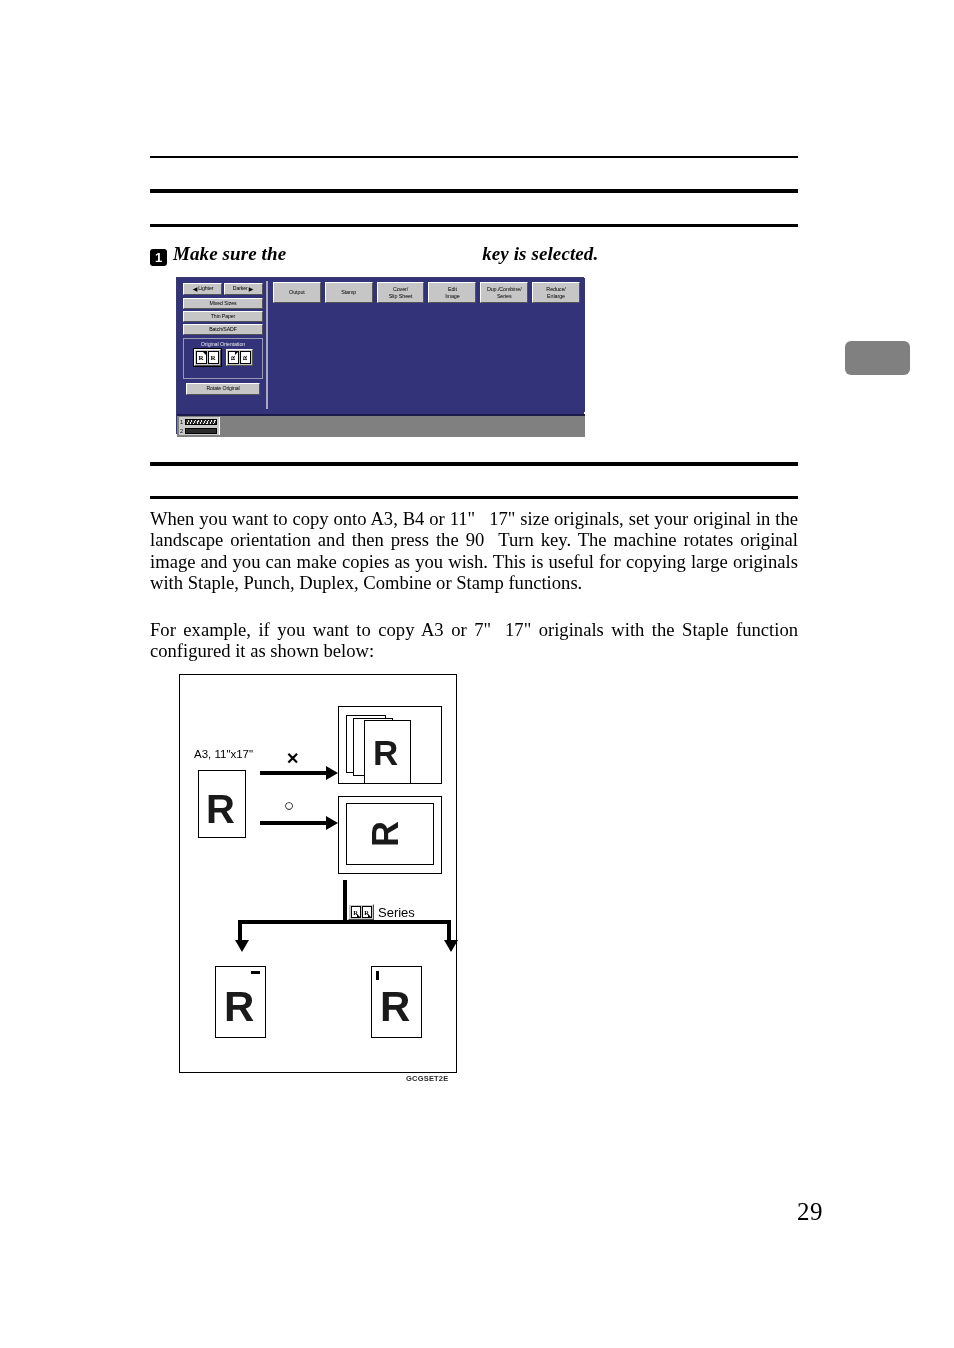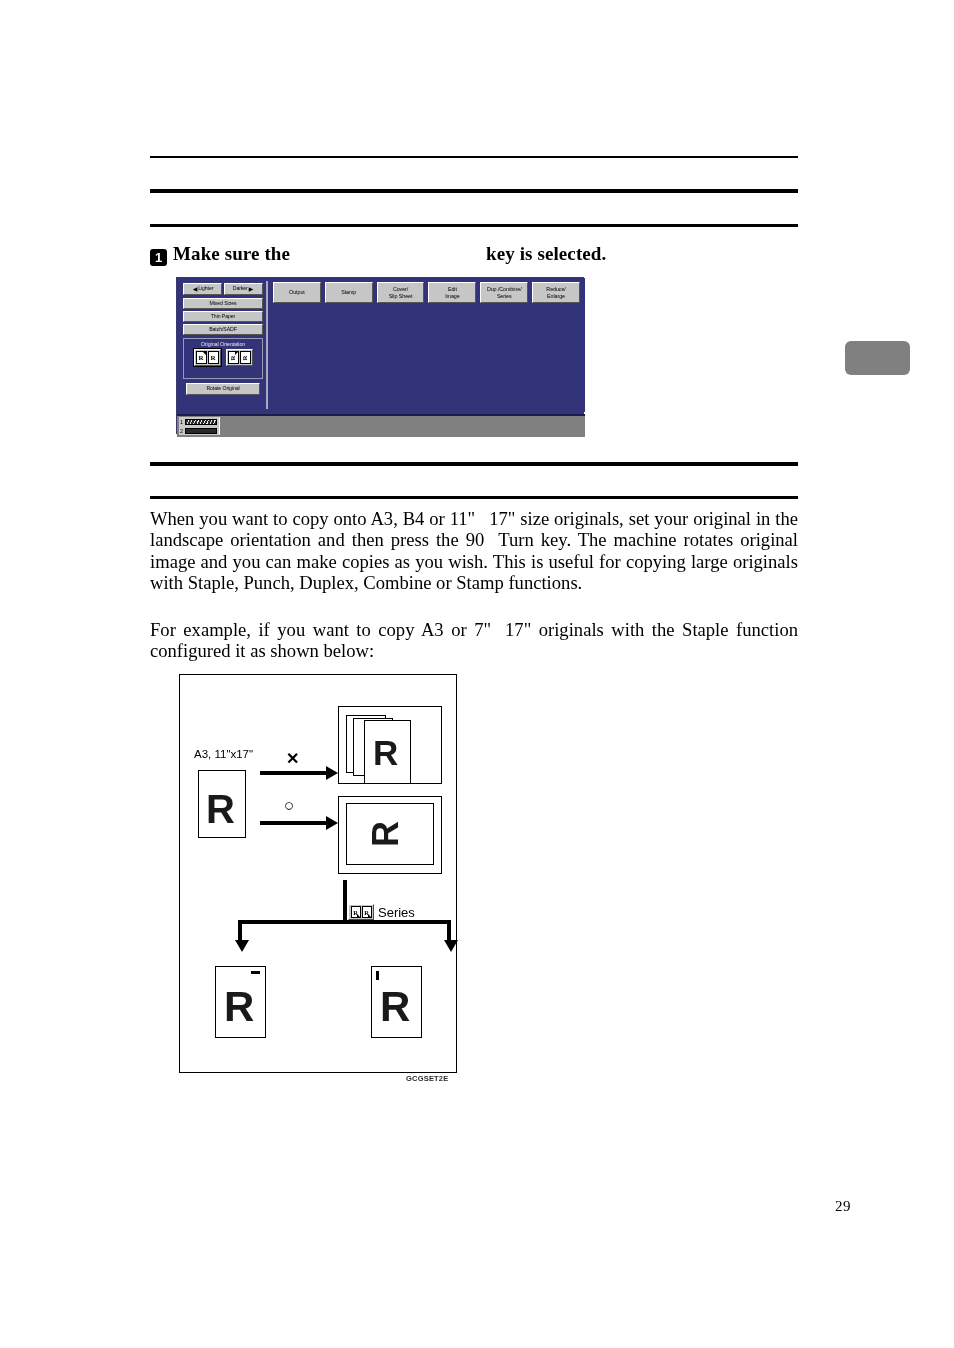--- a/index.html
+++ b/index.html
@@ -64,20 +64,21 @@
     line-height: 17px;
     text-align: center;
     border-radius: 3px;
     vertical-align: -2px;
   }
   #step-text {
     font-size: 19px;
     font-weight: bold;
     letter-spacing: 0.1px;
     margin-left: 6px;
+    font-style: italic;
   }
   .gap-graphic {
     display: inline-block;
     width: 196px;
   }
 
   
   #lcd-panel {
     position: absolute;
     left: 176px;
@@ -447,23 +448,23 @@
   .staple-tick-v {
     position: absolute;
     left: 4px; top: 4px;
     width: 2.5px; height: 9px;
     background: #000;
   }
 
   
   #page-number {
     position: absolute;
-    left: 835px;
+    left: 797px;
     top: 1198px;
-    font-size: 15px;
+    font-size: 25px;
     letter-spacing: 0.5px;
   }
 </style>
 </head>
 <body>
 
 <div class="rule rule-thin" id="rule-top"></div>
 <div class="rule rule-thick" id="rule-sec"></div>
 <div class="rule rule-med" id="rule-subsec"></div>
 <div class="rule rule-thick" id="rule-after-lcd"></div>

